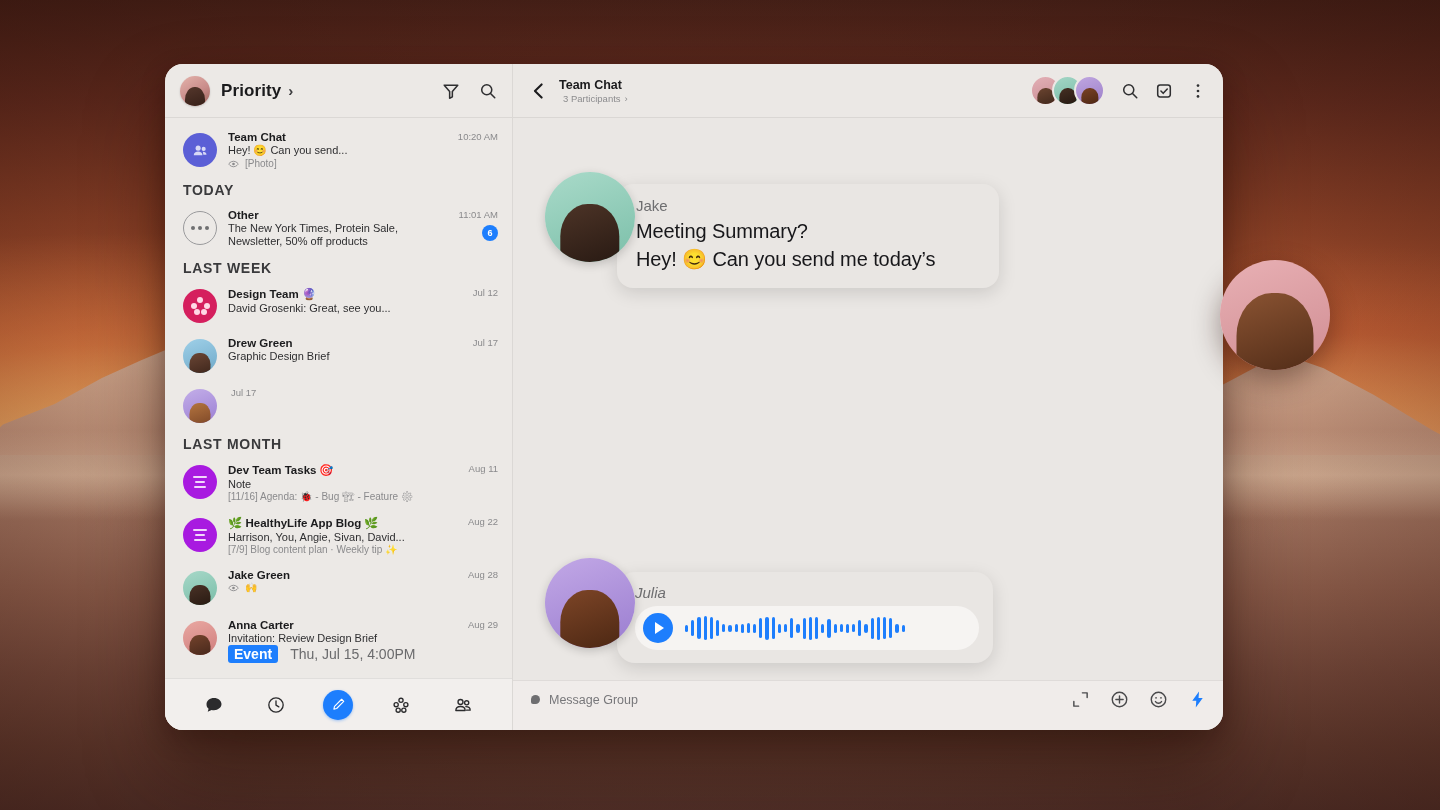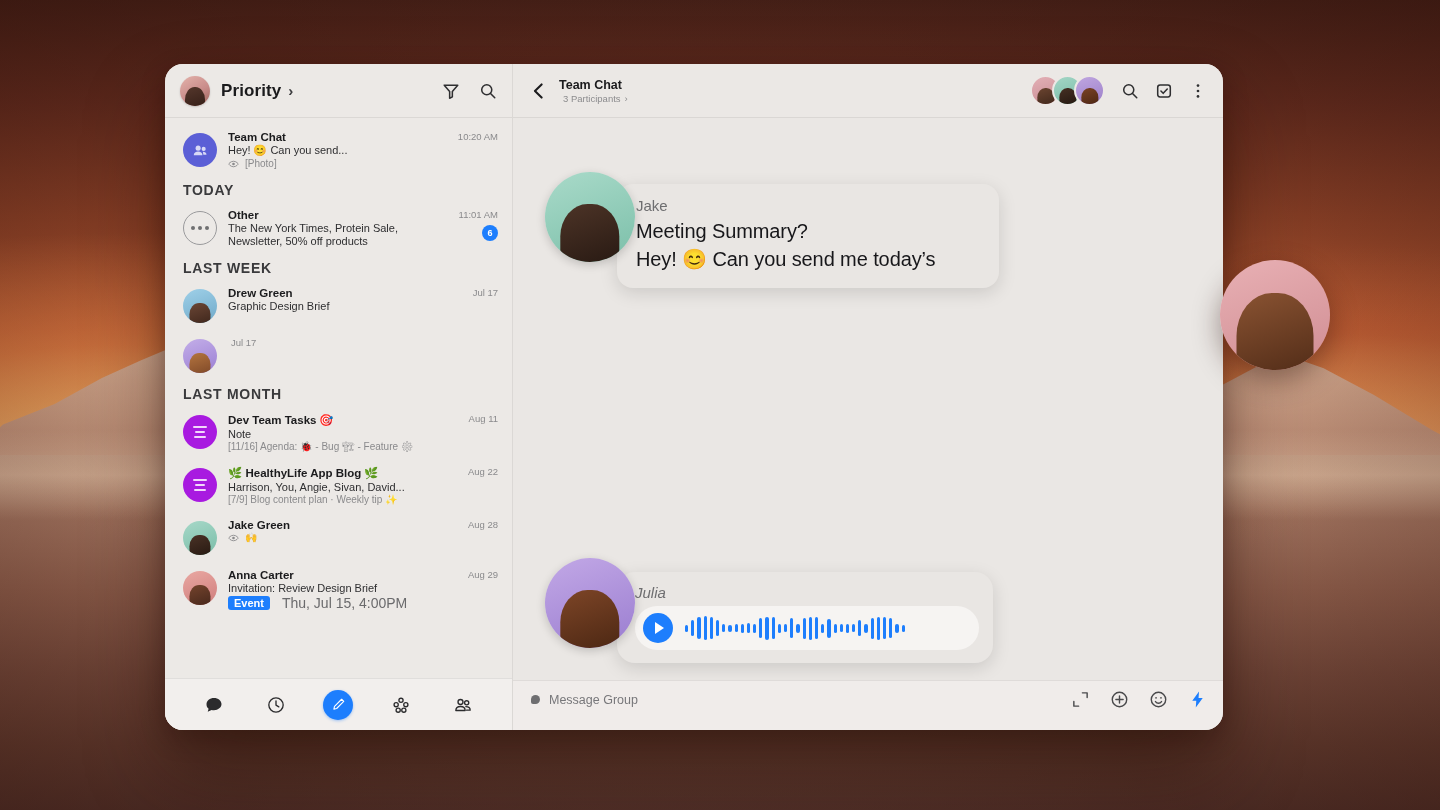--- a/index.html
+++ b/index.html
@@ -126,21 +126,21 @@
   .row-time { font-size: 9.5px; color: #8a8a8c; white-space: nowrap; }
   .badge {
     min-width: 16px; height: 16px; border-radius: 8px; background: #1d7efd;
     color: #fff; font-size: 9px; font-weight: 700; display: flex;
     align-items: center; justify-content: center; padding: 0 4px;
   }
   .eye { width: 11px; height: 8px; flex: 0 0 auto; }
   .eye path { stroke: #8a8a8c; stroke-width: 1.3; fill: none; }
   .eye circle { fill: #8a8a8c; stroke: none; }
   .ev-badge {
-    display:inline-block; background:#1d7efd; color:#fff; font-size:11px; font-weight:700;
+    display:inline-block; background:#1d7efd; color:#fff; font-size:14px; font-weight:700;
     padding: 1px 6px; border-radius: 3px; vertical-align: middle;
   }
   .ev-time { font-size: 14px; color:#6a6a6c; margin-left: 6px; }
 
   
   .av-teamchat { background:#5b5fd6; }
   .av-teamchat svg { width:19px; height:19px; }
   .av-teamchat svg path, .av-teamchat svg circle { fill:#d8d9f6; stroke:none; }
   .av-other { background: transparent; border: 1.4px solid #9a9a9c; }
   .av-other .dots { display:flex; gap:3px; }
@@ -364,20 +364,38 @@
           <div class="row-sub">Newsletter, 50% off products</div>
         </div>
         <div class="row-meta">
           <div class="row-time">11:01 AM</div>
           <div class="badge">6</div>
         </div>
       </div>
 
       <div class="sb-group">LAST WEEK</div>
 
+      <div class="row">
+        <div class="row-av av-design">
+          <span class="cluster">
+            <i style="left:6.5px;top:0"></i>
+              <i style="left:0;top:6px"></i>
+            <i style="left:13px;top:6px"></i>
+              <i style="left:3px;top:12.5px"></i>
+              <i style="left:10px;top:12.5px"></i>
+          </span>
+        </div>
+        <div class="row-body">
+          <div class="row-name">Design Team 🔮</div>
+          <div class="row-sub">David Grosenki: Great, see you...</div>
+        </div>
+        <div class="row-meta">
+          <div class="row-time">Jul 12</div>
+        </div>
+      </div>
 
       <div class="row">
         <div class="row-av">
             <span class="ph ph-drew"></span>
           </div>
         <div class="row-body">
           <div class="row-name">Drew Green</div>
           <div class="row-sub">Graphic Design Brief</div>
         </div>
         <div class="row-meta">

